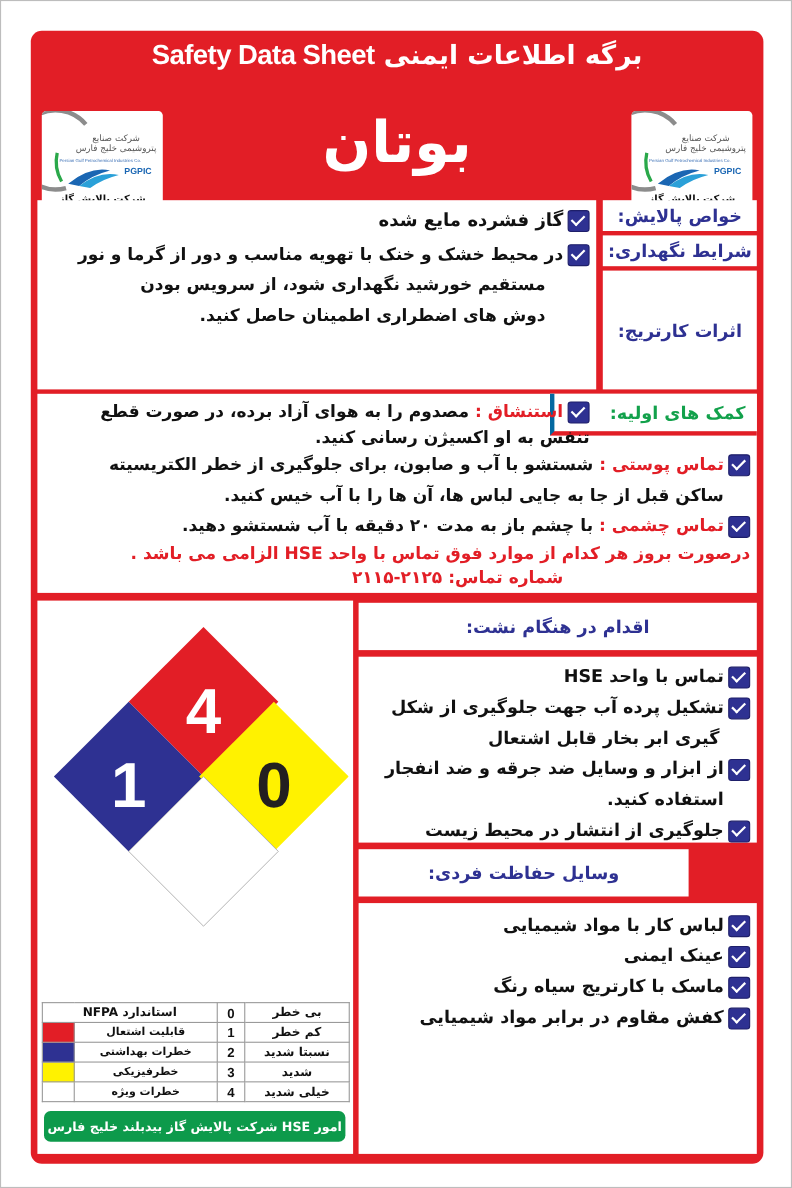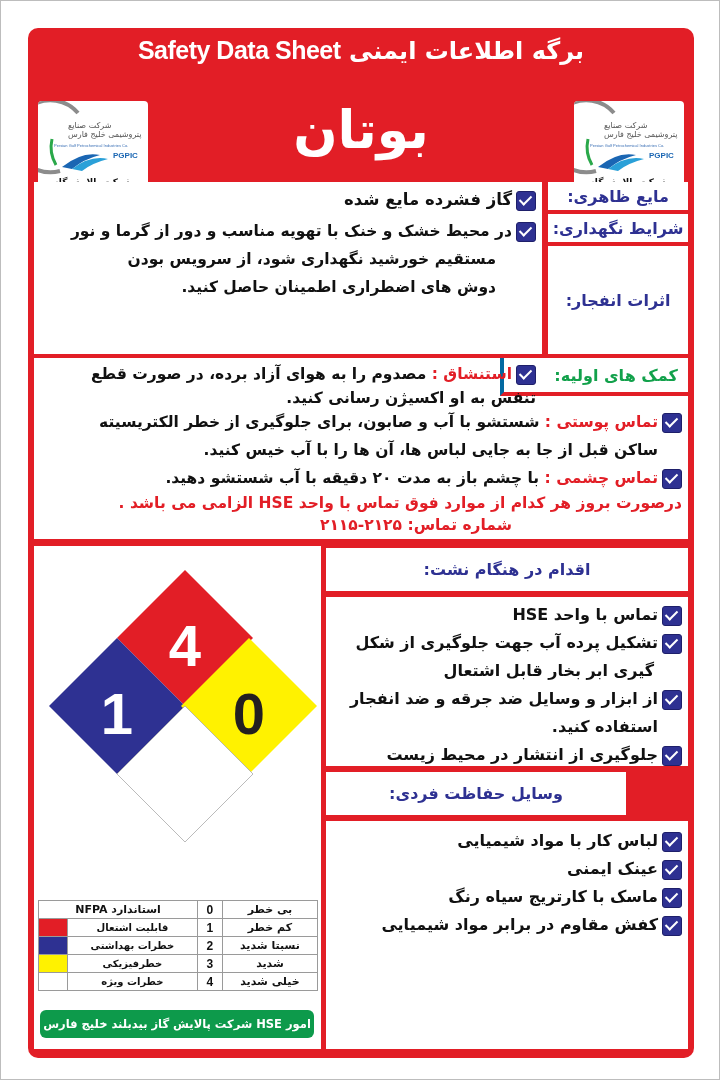--- a/index.html
+++ b/index.html
@@ -22,21 +22,21 @@
     position: absolute; left: 0; right: 0; top: 62px; text-align: center;
     color: #fff; font-weight: bold; font-size: 52px; line-height: 80px;
   }
   .logo {
     position: absolute; top: 73px; width: 110px; height: 100px; background: #fff;
     border-radius: 4px; overflow: hidden;
   }
   .logo.left { left: 10px; }
   .logo.right { right: 10px; }
   .logo svg { position: absolute; left: 0; top: 0; }
-  .logo .fa { position: absolute; left: 30px; top: 20px; font-size: 8px; color: #555; direction: rtl; width: 75px; text-align: left; }
+  .logo .fa { position: absolute; left: 30px; top: 20px; font-size: 8px; color: #555; direction: rtl; width: 75px; text-align: center; }
   .logo .en { position: absolute; left: 16px; top: 42px; font-size: 4px; color: #3a6fb5; font-family: "Liberation Sans", sans-serif; }
   .logo .pg { position: absolute; left: 64px; top: 50px; font-size: 8px; font-weight: bold; color: #1a66b3; font-family: "Liberation Sans", sans-serif; padding-left: 11px; }
   .logo .bottom { position: absolute; left: 0; right: 0; bottom: 4px; text-align: center; font-size: 9px; font-weight: bold; color: #111; direction: rtl; }
 
   .box { position: absolute; background: #fff; }
   .label {
     position: absolute; background: #fff; display: flex; align-items: center; justify-content: center;
     color: #2e3192; font-weight: bold; font-size: 16px; direction: rtl;
   }
   .label.green { color: #12a14b; }
@@ -52,21 +52,21 @@
     content: ""; position: absolute; left: 5px; top: 1px; width: 5px; height: 10px;
     border: solid #fff; border-width: 0 2.5px 2.5px 0; transform: rotate(45deg);
   }
   .item .txt { flex: 1 1 auto; }
   .red { color: #e21e26; }
   .indent { padding-right: 24px; }
 
   .nfpa-box { left: 6px; top: 518px; width: 287px; height: 503px; }
   .diamond { position: absolute; left: 8px; top: 18px; }
   table.legend {
-    position: absolute; left: 4px; top: 354px; border-collapse: collapse;
+    position: absolute; left: 4px; top: 365px; border-collapse: collapse;
     width: 280px; font-size: 10px; direction: ltr;
   }
   table.legend td { border: 1px solid #9a9a9a; height: 17px; padding: 0 2px; text-align: center; font-weight: bold; color: #111; }
   table.legend td.fa { direction: rtl; }
   table.legend td.sw { width: 28px; padding: 0; }
   table.legend td.num { width: 20px; font-family: "Liberation Sans", sans-serif; font-size: 12px; }
   table.legend td.big { font-size: 11px; }
   .footer-bar {
     position: absolute; left: 6px; top: 464px; width: 274px; height: 28px; background: #0d9a4b;
     border-radius: 6px; color: #fff; font-weight: bold; font-size: 11.5px; direction: rtl;
@@ -121,23 +121,23 @@
         <span class="txt">در محیط خشک و خنک  با تهویه مناسب و دور از گرما و نور</span>
       </div>
       <div class="item indent" style="padding-right:40px;">
         <span class="txt">مستقیم خورشید نگهداری شود، از سرویس  بودن</span>
       </div>
       <div class="item indent" style="padding-right:40px;">
         <span class="txt">دوش های اضطراری اطمینان حاصل کنید.</span>
       </div>
     </div>
   </div>
-  <div class="label" style="left:520px; top:154px; width:140px; height:28px;">مایع ظاهری:</div>
+  <div class="label" style="left:520px; top:154px; width:140px; height:28px;">خواص پالایش:</div>
   <div class="label" style="left:520px; top:186px; width:140px; height:28px;">شرایط نگهداری:</div>
-  <div class="label" style="left:520px; top:218px; width:140px; height:108px;">اثرات انفجار:</div>
+  <div class="label" style="left:520px; top:218px; width:140px; height:108px;">اثرات کارتریج:</div>
 
   <div class="box" style="left:6px; top:330px; width:654px; height:181px;">
     <div class="label green" style="right:0; top:0; width:144px; height:34px; border-left:4px solid #0369a1; border-bottom:4px solid #e21e26;padding-left:40px;">کمک های اولیه:</div>
     <div style="position:absolute; right:152px; top:2px; width:496px;">
       <div class="item">
         <span class="chk"></span>
         <span class="txt"><span class="red">استنشاق :</span><span> مصدوم را به هوای آزاد برده، در صورت قطع</span></span>
       </div>
     </div>
     <div style="position:absolute; right:152px; top:26px; width:496px;">

